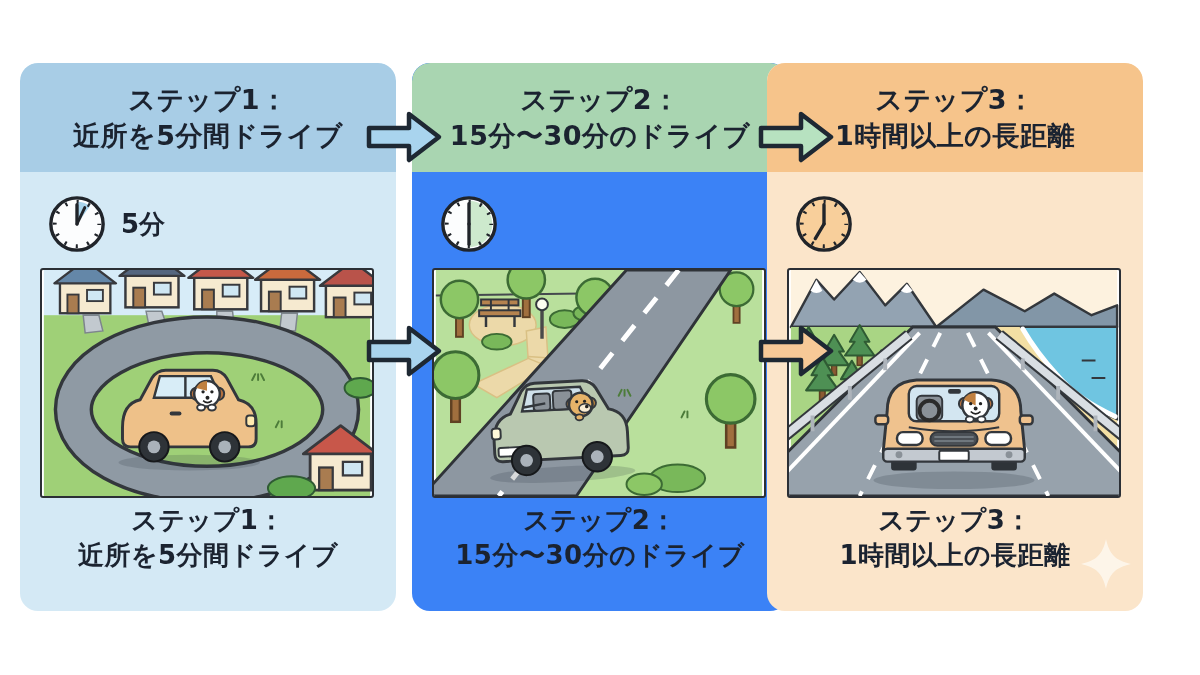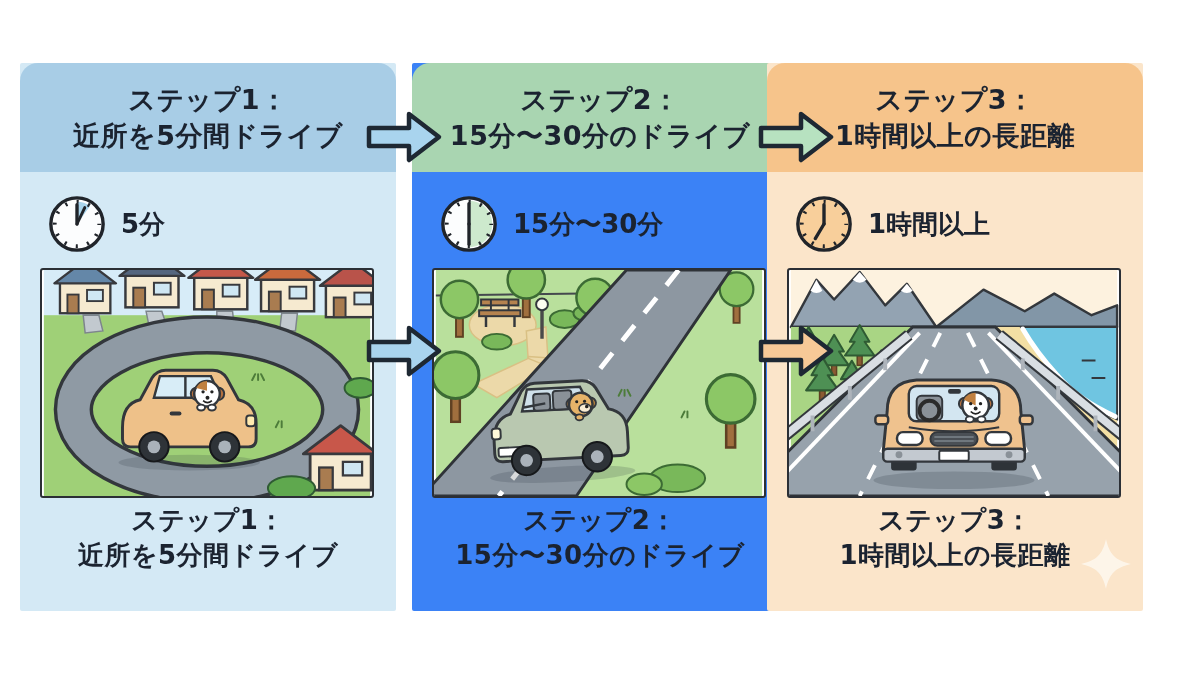--- a/index.html
+++ b/index.html
@@ -1,20 +1,20 @@
 <!DOCTYPE html>
 <html><head>
 <meta charset="utf-8">
 <style>
   html,body{margin:0;padding:0;background:#ffffff;}
   .stage{
     position:relative;width:1200px;height:675px;overflow:hidden;background:#ffffff;
     font-family:"DejaVu Sans","Liberation Sans",sans-serif;font-weight:bold;color:#1b2330;
   }
-  .panel{position:absolute;top:63px;width:376px;height:548px;border-radius:2px;overflow:hidden;}
+  .panel{position:absolute;top:63px;width:376px;height:548px;border-radius:18px;overflow:hidden;}
   .panel-header{
     height:109px;border-radius:18px 18px 0 0;display:flex;flex-direction:column;
     justify-content:center;align-items:center;text-align:center;
     font-size:27px;line-height:1.32;letter-spacing:.5px;
   }
   .clock-row{display:flex;align-items:center;gap:13px;margin:21px 0 0 26px;font-size:26px;text-align:center;}
   .clock-row svg{display:block;}
   .illustration{
     position:absolute;left:20px;top:205px;width:334px;height:230px;
     border:2.5px solid #2b2f35;border-radius:3px;overflow:hidden;box-sizing:border-box;background:#fff;
@@ -123,21 +123,20 @@
       <div>15分〜30分のドライブ</div>
     </div>
     <div class="clock-row">
       <svg width="62" height="62" viewBox="0 0 64 64">
         <circle cx="32" cy="32" r="27" fill="#fcfdfe" stroke="#20242a" stroke-width="3.5"></circle>
         <path d="M32,8 A24,24 0 0 1 32,56 Z" style="fill: rgb(205, 233, 205);"></path>
         <circle cx="32" cy="32" r="23" fill="none" stroke="#20242a" stroke-width="4" stroke-dasharray="2.2 9.84" stroke-dashoffset="1.1"></circle>
         <line x1="32" y1="32" x2="32" y2="11" stroke="#20242a" stroke-width="3.5" stroke-linecap="round"></line>
         <line x1="32" y1="32" x2="32" y2="53" stroke="#20242a" stroke-width="3.5" stroke-linecap="round"></line>
       </svg>
-      <span>15分〜30分</span>
     </div>
 
     <div class="illustration" aria-label="dog-driving-car-past-park-road">
       <svg viewBox="0 0 332 230">
         <defs>
           <g id="tree">
             <rect x="-3.5" y="-26" width="7" height="28" fill="#a06f3e" stroke="#5f4123" stroke-width="2"></rect>
             <circle cx="0" cy="-36" r="19" fill="#8cc766" stroke="#3c6b34" stroke-width="2.5"></circle>
           </g>
         </defs>
@@ -222,21 +221,20 @@
       <div>ステップ3：</div>
       <div>1時間以上の長距離</div>
     </div>
     <div class="clock-row">
       <svg width="62" height="62" viewBox="0 0 64 64">
         <circle cx="32" cy="32" r="27" stroke="#20242a" stroke-width="3.5" style="fill: rgb(248, 207, 155);"></circle>
         <circle cx="32" cy="32" r="23" fill="none" stroke="#20242a" stroke-width="4" stroke-dasharray="2.2 9.84" stroke-dashoffset="1.1"></circle>
         <line x1="32" y1="32" x2="32" y2="12" stroke="#20242a" stroke-width="3.5" stroke-linecap="round"></line>
         <line x1="32" y1="32" x2="23" y2="47" stroke="#20242a" stroke-width="3.5" stroke-linecap="round"></line>
       </svg>
-      <span>1時間以上</span>
     </div>
 
     <div class="illustration" aria-label="dog-driving-car-on-coastal-highway">
       <svg viewBox="0 0 332 230">
         <defs>
           <g id="pine">
             <rect x="-2.5" y="-5" width="5" height="10" fill="#8a5a33" stroke="#5f4123" stroke-width="1.5"></rect>
             <path d="M0,-36 L10,-19 L5,-19 L15,-5 L-15,-5 L-5,-19 L-10,-19 Z" fill="#4e9054" stroke="#2f5b33" stroke-width="2" stroke-linejoin="round"></path>
           </g>
         </defs>

